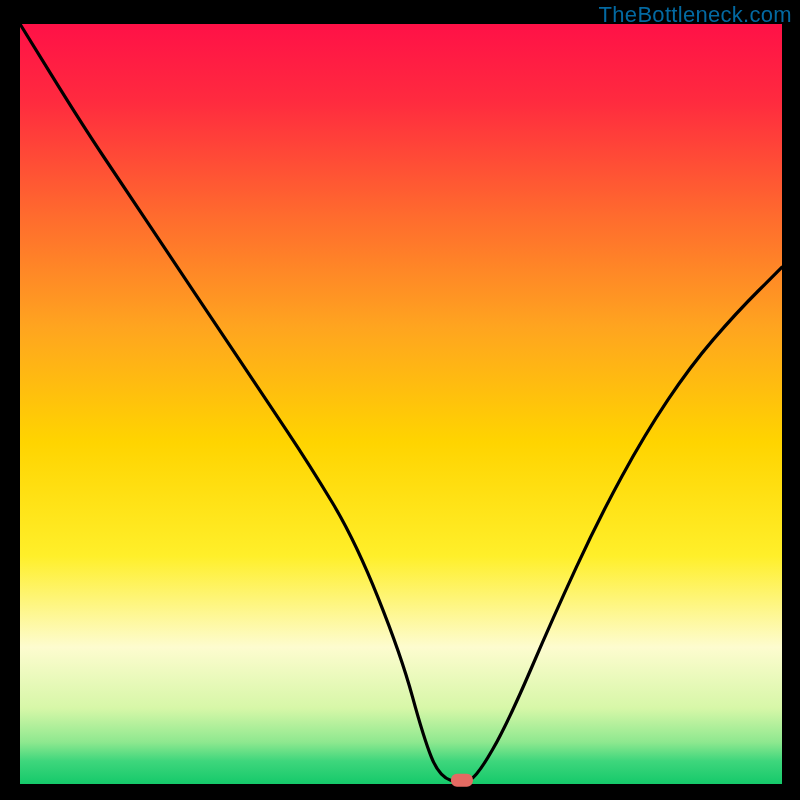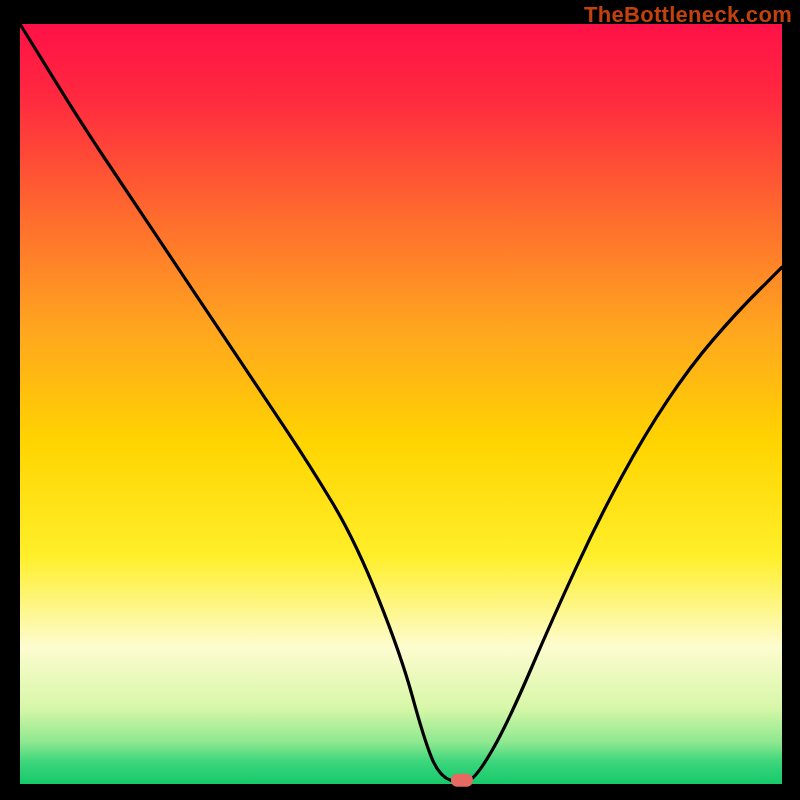--- a/index.html
+++ b/index.html
@@ -14,23 +14,23 @@
   .stage {
     position: relative;
     width: 800px;
     height: 800px;
     background: #000;
   }
   .watermark {
     position: absolute;
     top: 2px;
     right: 8px;
-    color: #c2410c;
+    color: #0369a1;
     font-size: 22px;
-    font-weight: 700;
+    font-weight: 400;
     letter-spacing: 0.3px;
     user-select: none;
   }
   svg {
     display: block;
   }
 </style>
 </head>
 <body>
 

